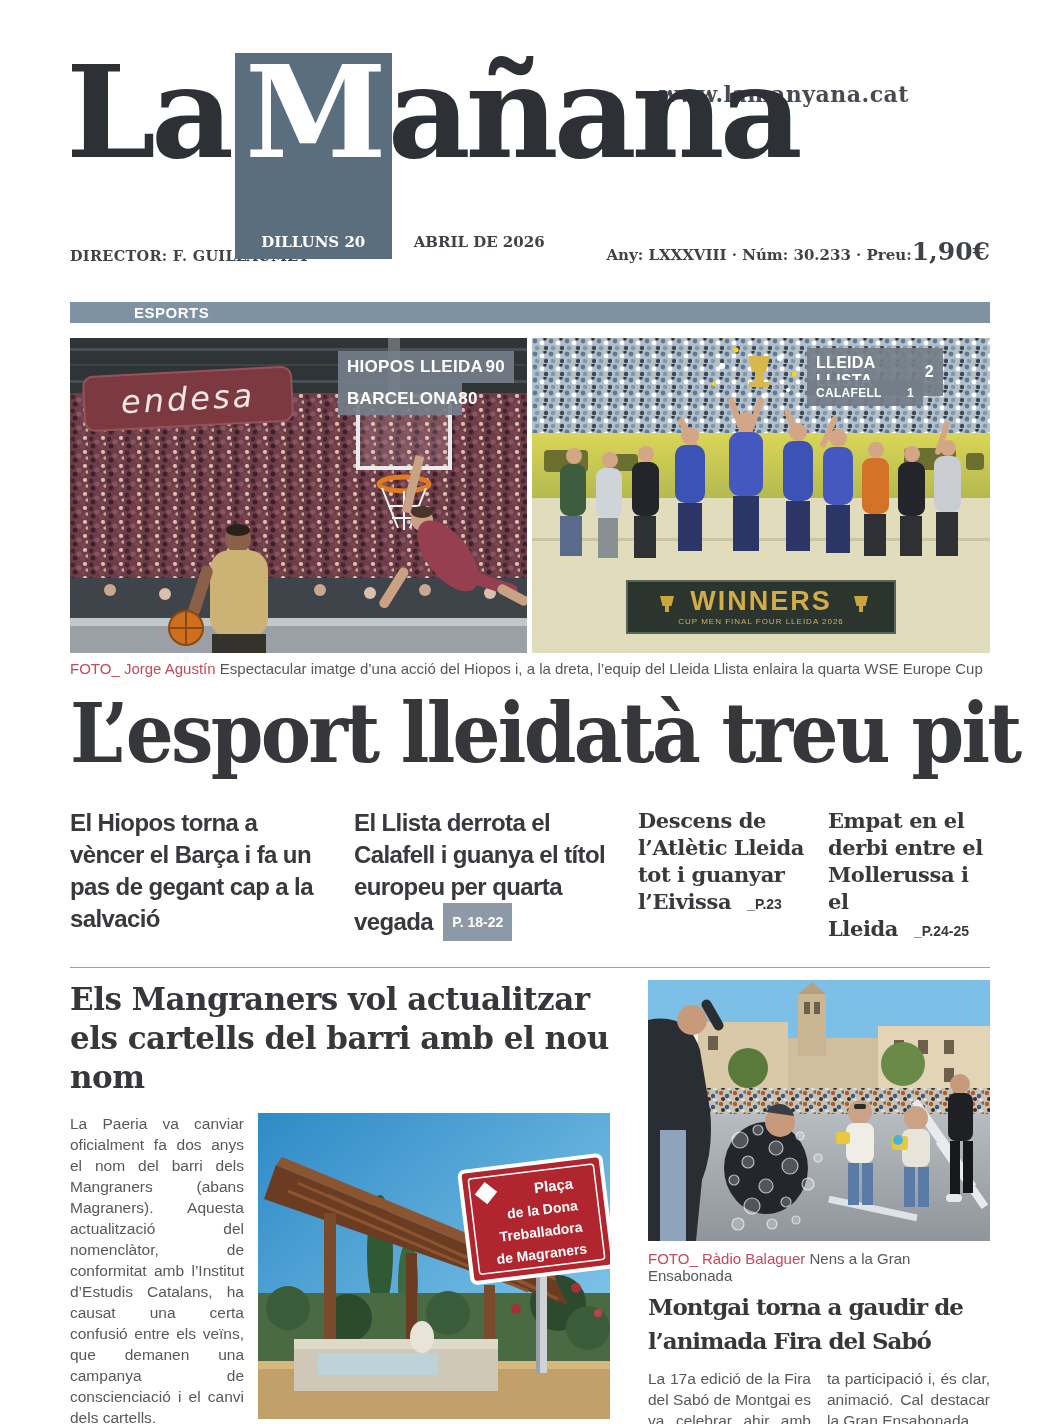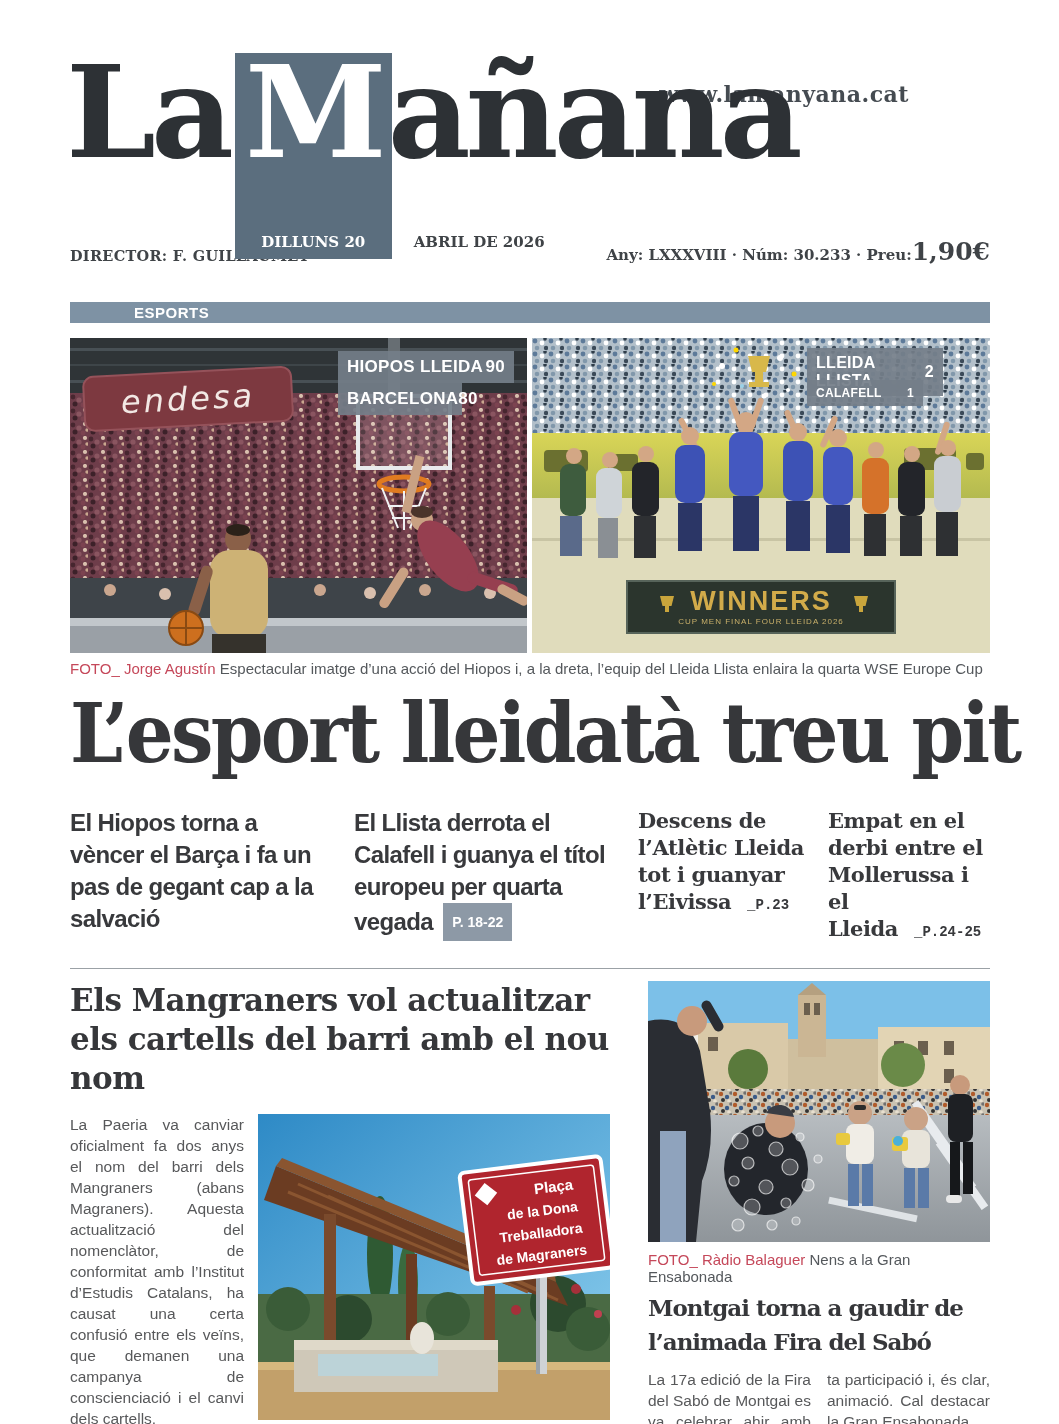--- a/index.html
+++ b/index.html
@@ -49,21 +49,21 @@
         font-weight:bold;font-size:82px;letter-spacing:-3px;color:#36373a;
         transform:scaleX(0.92);transform-origin:left;}
   .subheads{margin-top:26px;display:grid;grid-template-columns:266px 266px 172px 158px;
         column-gap:18px;}
   .sub-sans{font-weight:bold;font-size:24px;line-height:32px;letter-spacing:-0.6px;color:#38393c;}
   .sub-serif{font-family:"DejaVu Serif",serif;font-weight:bold;font-size:21px;line-height:27px;
         letter-spacing:-0.4px;color:#38393c;}
   .badge{display:inline-block;background:#8d99a6;color:#fff;font-size:14px;font-weight:bold;
         padding:3px 9px;margin-left:10px;letter-spacing:0;vertical-align:3px;
         font-family:"Liberation Sans",sans-serif;}
-  .pref{font-family:Liberation Mono, monospace;font-weight:bold;font-size:14px;
+  .pref{font-family:Liberation Sans, sans-serif;font-weight:bold;font-size:14px;
         letter-spacing:0;margin-left:16px;white-space:nowrap;}
 
   .rule{margin-top:22px;border-top:1px solid #9ba1a6;}
 
   
   .bottom{margin-top:12px;display:grid;grid-template-columns:540px 342px;column-gap:38px;}
   .story-headline{font-family:"DejaVu Serif",serif;font-weight:bold;font-size:31px;
         line-height:39px;letter-spacing:-0.5px;color:#36373a;}
   .left-row{display:flex;gap:14px;margin-top:16px;}
   .body-col{width:174px;font-size:15.5px;line-height:21px;color:#57585a;text-align:justify;}

